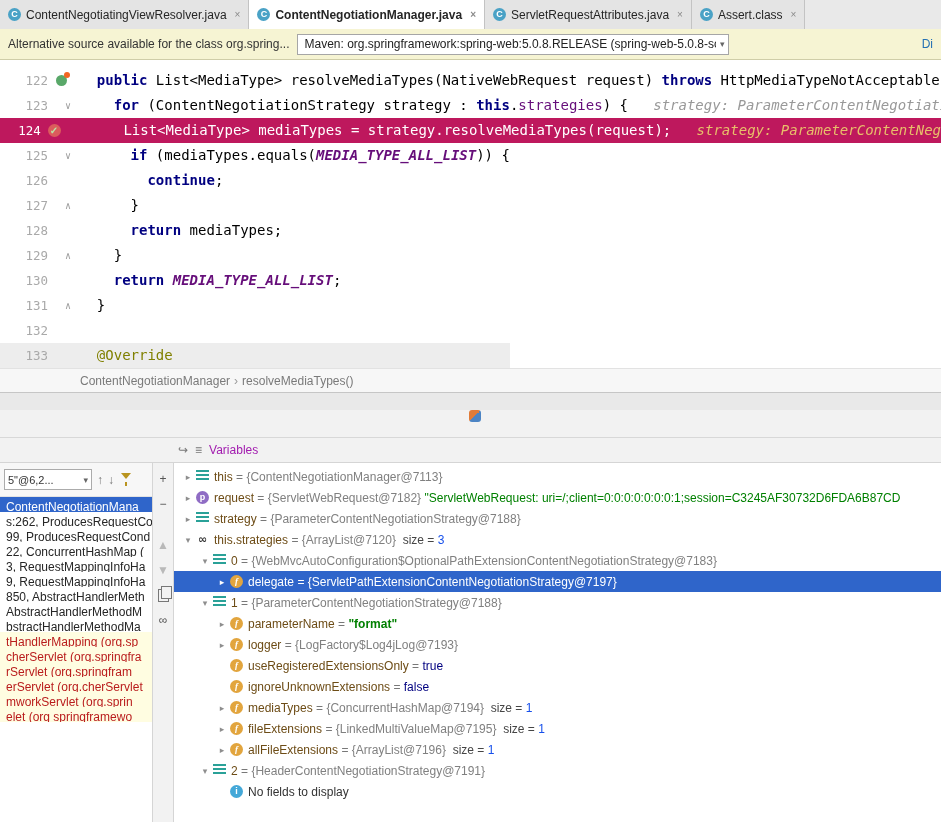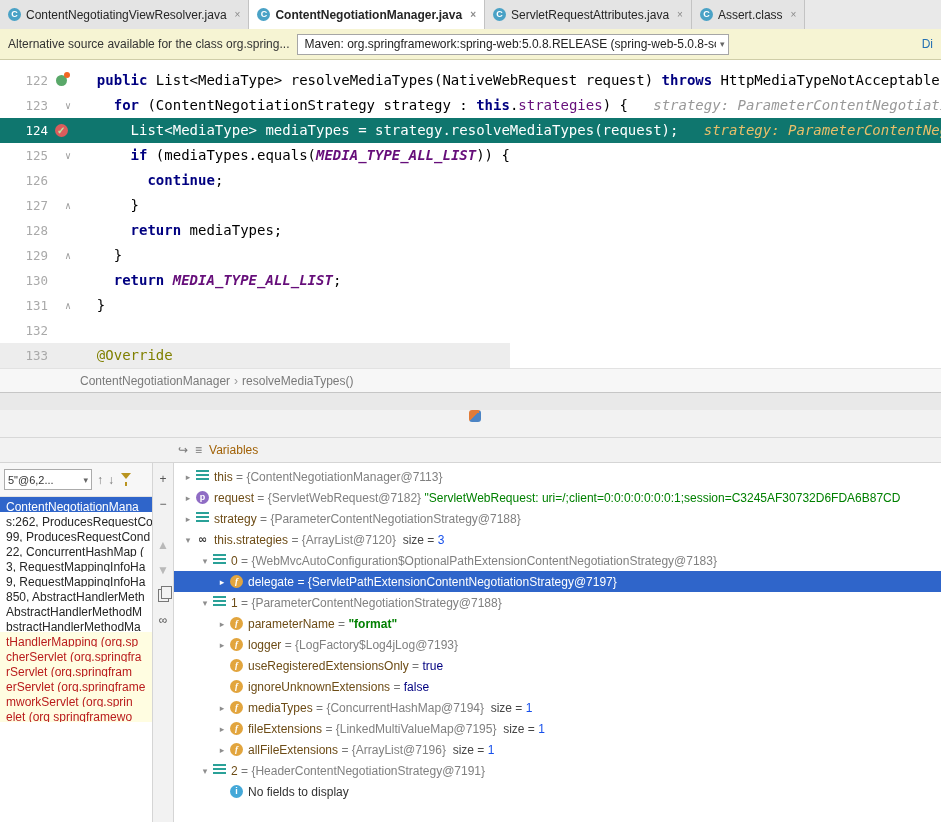--- a/index.html
+++ b/index.html
@@ -37,21 +37,21 @@
   .g-bp{position:absolute;left:55px;top:6px;width:13px;height:13px;border-radius:50%;background:#DB5C5C;}
   .g-bp::after{content:"✓";position:absolute;left:2px;top:0;font:bold 10px/13px "Liberation Sans",sans-serif;color:#B9E8A6;}
   .g-fold{position:absolute;left:65px;top:0;line-height:25px;color:#9E9E9E;font-size:10px;}
   .code{line-height:25px;}
   .seg-k{color:#000080;font-weight:bold;}
   .seg-p{color:#000;}
   .seg-f{color:#660E7A;}
   .seg-cst{color:#660E7A;font-style:italic;font-weight:bold;}
   .seg-a{color:#808000;}
   .seg-h{color:#999;font-style:italic;}
-  .line.exec{background:#0f766e;}
+  .line.exec{background:#be185d;justify-content:flex-end;}
   .line.exec .num{color:#fff;}
   .line.exec .seg-p,.line.exec .seg-k,.line.exec .seg-f,.line.exec .seg-cst{color:#fff;}
   .line.exec .seg-h{color:#E8BF6A;}
   .line.dim{background:linear-gradient(to right,#EDEDED 0 510px,transparent 510px);}
 
   
   .breadcrumb{position:absolute;top:368px;left:0;right:0;height:24px;display:flex;align-items:center;
               gap:4px;padding-left:80px;background:#F7F7F7;border-top:1px solid #E2E2E2;
               color:#7A7A7A;box-sizing:border-box;}
   .bc-sep{color:#9A9A9A;}
@@ -66,21 +66,21 @@
   .tsep{width:1px;height:16px;background:#C9C9C9;margin:0 5px;display:inline-block;}
   .tbtn{width:22px;height:22px;display:inline-flex;align-items:center;justify-content:center;font-size:14px;color:#666;}
   .tbtn.blue{color:#4777C0;}
   .tbtn.teal{color:#3BA18F;}
   .tbtn.gray{color:#666;}
   #dbg-icons{display:flex;align-items:center;gap:2px;}
 
   .vars-header{position:absolute;top:438px;left:0;right:0;height:25px;display:flex;align-items:center;
                gap:7px;background:#F2F2F2;border-bottom:1px solid #D5D5D5;padding-left:178px;box-sizing:border-box;}
   .vh-icon{color:#777;font-size:12px;}
-  .vh-title{color:#a16207;}
+  .vh-title{color:#a21caf;}
 
   
   .frames{position:absolute;top:463px;left:0;width:152px;bottom:0;background:#fff;overflow:hidden;}
   .frames-ctrl{height:34px;display:flex;align-items:center;gap:5px;padding:0 4px;background:#F7F7F7;
                border-bottom:1px solid #E3E3E3;box-sizing:border-box;}
   .thread-combo{display:flex;align-items:center;justify-content:space-between;width:88px;height:21px;
                 background:#fff;border:1px solid #ABABAB;font-size:11px;padding:0 3px;box-sizing:border-box;color:#333;}
   .fc-btn{color:#777;font-size:12px;}
   .funnel{display:flex;flex-direction:column;align-items:center;margin-left:2px;}
   .f-tri{display:block;width:0;height:0;border:5px solid transparent;border-top:6px solid #B9941F;}
@@ -228,21 +228,21 @@
         <div class="frow">99, ProducesRequestCond</div>
         <div class="frow">22, ConcurrentHashMap (</div>
         <div class="frow">3, RequestMappingInfoHa</div>
         <div class="frow">9, RequestMappingInfoHa</div>
         <div class="frow">850, AbstractHandlerMeth</div>
         <div class="frow">AbstractHandlerMethodM</div>
         <div class="frow">bstractHandlerMethodMa</div>
         <div class="frow lib">tHandlerMapping (org.sp</div>
         <div class="frow lib">cherServlet (org.springfra</div>
         <div class="frow lib">rServlet (org.springfram</div>
-        <div class="frow lib">erServlet (org.springframe</div>
+        <div class="frow lib">erServlet (org.cherServlet</div>
         <div class="frow lib">mworkServlet (org.sprin</div>
         <div class="frow lib">elet (org springframewo</div>
       </div>
   </div>
 
   <div class="vstrip" id="strip-icons">
       <span class="sbtn">+</span>
       <span class="sbtn">−</span>
       <span class="sbtn dis">▲</span>
       <span class="sbtn dis">▼</span>

